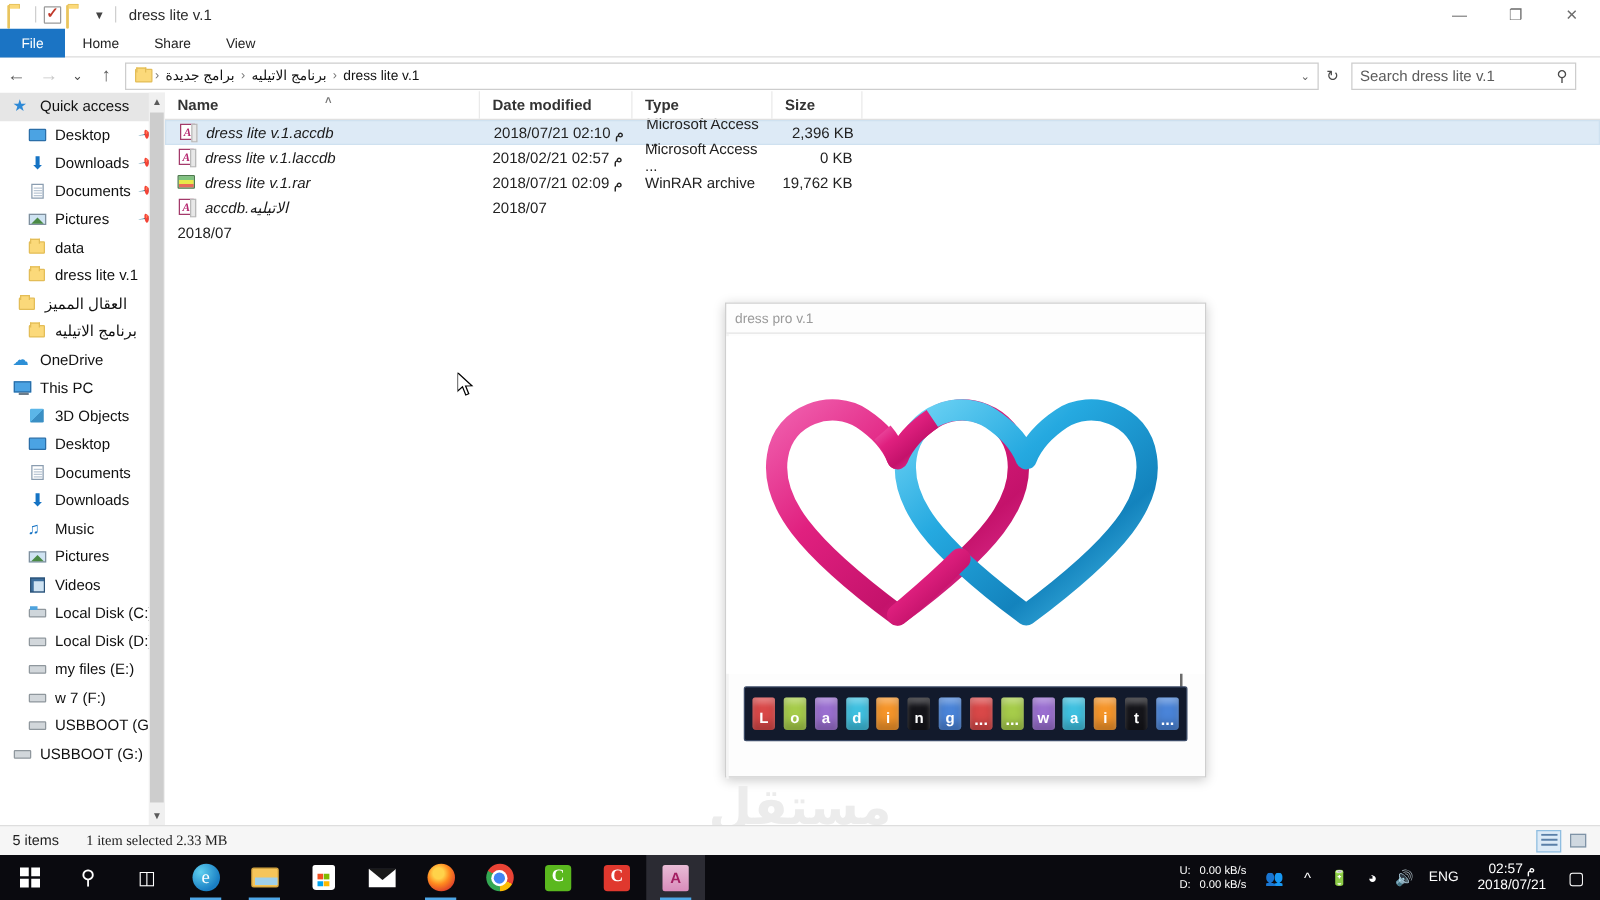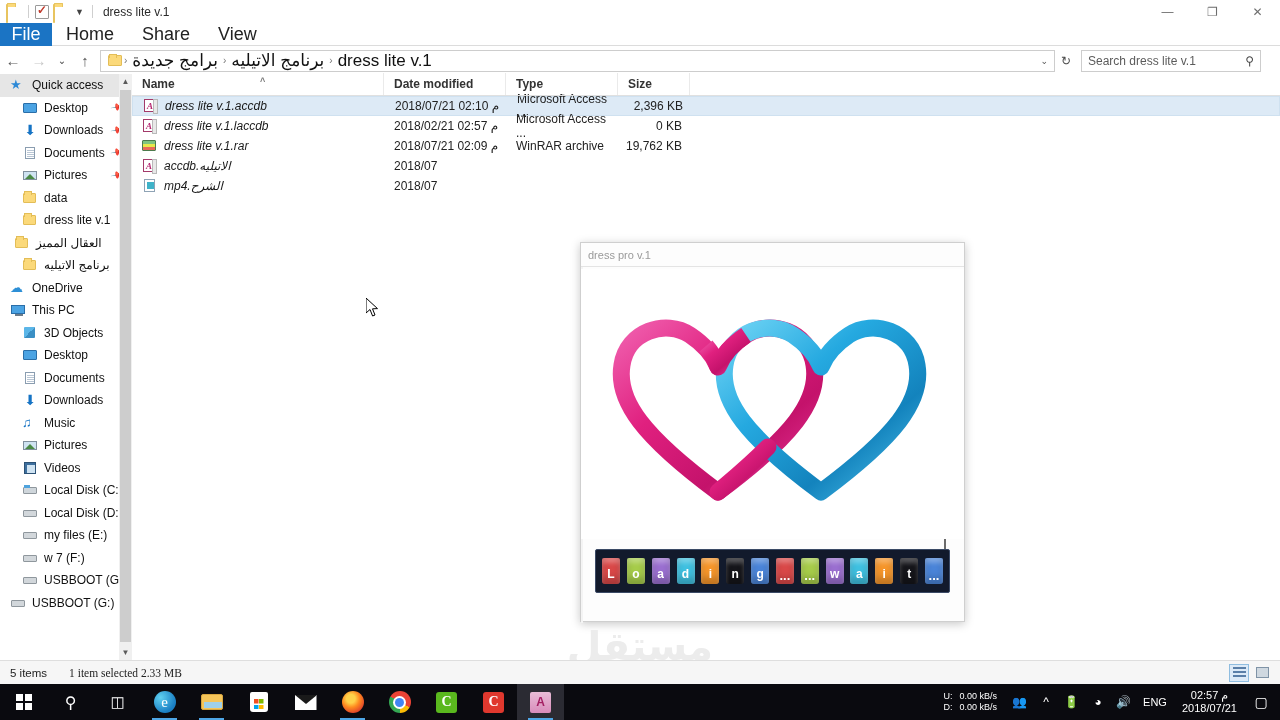--- a/index.html
+++ b/index.html
@@ -43,21 +43,21 @@
        font-size:12px; color:#6d6d6d; }
 
   
   .ribbon{
     position:absolute; left:0; top:23px; width:1280px; height:23px;
     background:#ffffff; display:flex; align-items:stretch;
     border-bottom:1px solid #dcdcdc;
   }
   .rtab{
     display:flex;align-items:center;justify-content:center;
-    font-size:18px; color:#222; padding:0 14px; height:23px;
+    font-size:11px; color:#222; padding:0 14px; height:23px;
   }
   .rtab.file{ background:#1b74c4; color:#fff; width:52px; padding:0; }
 
   
   .addrbar{
     position:absolute; left:0; top:47px; width:1280px; height:27px;
     background:#ffffff; display:flex; align-items:center; gap:0;
   }
   .navbtn{ width:26px;height:27px;display:flex;align-items:center;justify-content:center;
            font-size:15px; color:#5a5a5a; }
@@ -69,21 +69,21 @@
     padding:0 4px; position:relative;
   }
   .crumb-folder{
     width:14px;height:11px;background:#fbd97a;border:1px solid #e3bd57;border-radius:1px;
     position:relative; margin-right:2px; margin-left:3px;
   }
   .crumb-folder:before{
     content:""; position:absolute; left:0; top:-2px; width:6px;height:3px;
     background:#fbd97a; border:1px solid #e3bd57; border-bottom:none;
   }
-  .crumb{ font-size:17px; color:#111; padding:0 5px; white-space:nowrap; }
+  .crumb{ font-size:11px; color:#111; padding:0 5px; white-space:nowrap; }
   .crumb.rtl{ direction:rtl; unicode-bidi:embed; }
   .crumb-sep{ font-size:10px; color:#777; }
   .addr-caret{ position:absolute; right:6px; font-size:9px; color:#555; }
   .refreshbtn{ width:22px;height:27px;display:flex;align-items:center;justify-content:center;
                font-size:12px; color:#4a4a4a; }
   .searchbox{
     width:180px; height:22px; border:1px solid #cdcdcd; background:#fff;
     display:flex; align-items:center; justify-content:space-between;
     padding:0 6px; margin-left:4px;
   }
@@ -561,26 +561,20 @@
               <span class="fic fic-accdb">
                 <i></i>
               </span>
               <span class="txt rtl">الاتيليه.accdb</span>
             </div>
             <div class="fr-date">2018/07</div>
             <div class="fr-type"></div>
             <div class="fr-size"></div>
           </div>
           <div class="filerow">
-            <div class="fr-name">
-              <span class="fic fic-mp4">
-                <i></i>
-              </span>
-              <span class="txt rtl">الشرح.mp4</span>
-            </div>
             <div class="fr-date">2018/07</div>
             <div class="fr-type"></div>
             <div class="fr-size"></div>
           </div>
         </div>
 
       <div class="popup">
         <div class="popup-title">dress pro v.1</div>
         <div class="popup-leftedge"></div>
         <div class="popup-rightline"></div>

